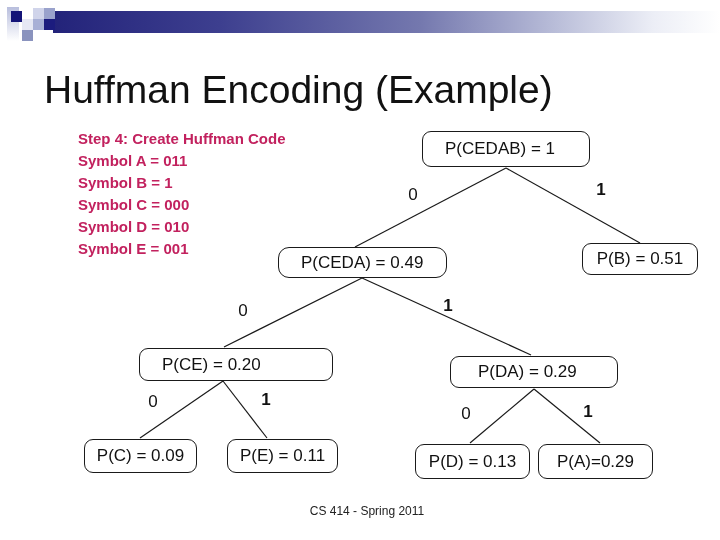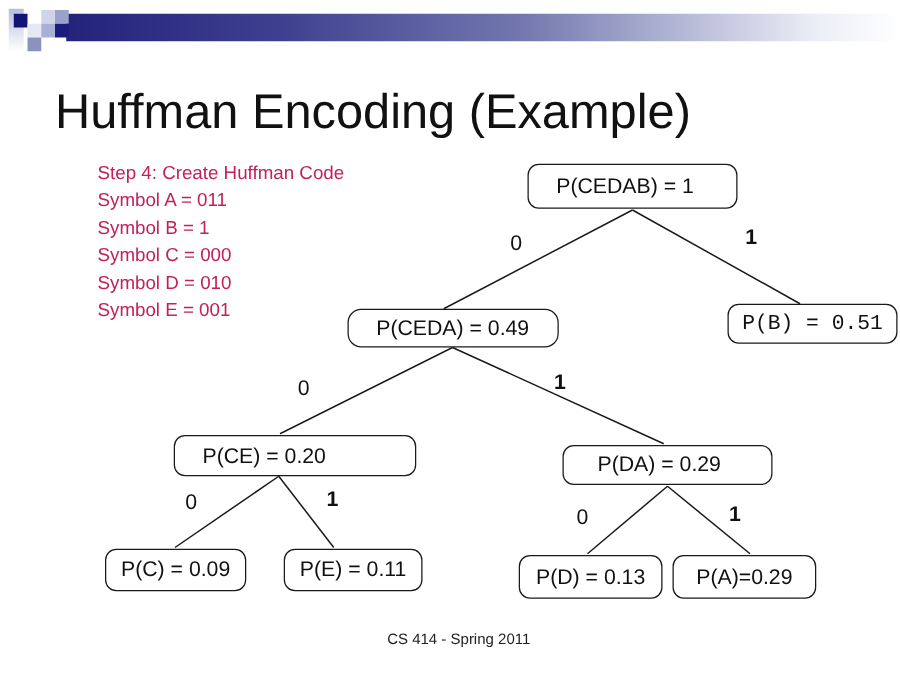--- a/index.html
+++ b/index.html
@@ -24,21 +24,21 @@
   .sq5{left:33px;top:19px;background:#a8b0d6;}
   .sq6{left:44px;top:19px;background:#1c1c7e;}
   .sq7{left:22px;top:30px;background:#8a93be;}
   
   .title{
     position:absolute;left:44px;top:68px;width:640px;
     font-size:39px;color:#111;font-weight:400;letter-spacing:0;white-space:nowrap;
   }
   .notes{
     position:absolute;left:78px;top:128px;
-    font-size:15px;font-weight:normal;color:#c2215e;line-height:22px;white-space:nowrap;
+    font-size:15px;font-weight:bold;color:#c2215e;line-height:22px;white-space:nowrap;
   }
   
   .edges-svg{position:absolute;left:0;top:0;width:720px;height:540px;}
   .edges-svg line{stroke:#1a1a1a;stroke-width:1.2;}
   .node{
     position:absolute;box-sizing:border-box;background:#fff;
     border:1.4px solid #1a1a1a;border-radius:9px;
     font-size:17px;color:#111;display:flex;align-items:center;justify-content:center;
     white-space:nowrap;
   }
@@ -86,21 +86,21 @@
     <line x1="362" y1="278" x2="224" y2="347"></line>
     <line x1="362" y1="278" x2="531" y2="355"></line>
     <line x1="223" y1="381" x2="140" y2="438"></line>
     <line x1="223" y1="381" x2="267" y2="438"></line>
     <line x1="534" y1="389" x2="470" y2="443"></line>
     <line x1="534" y1="389" x2="600" y2="443"></line>
   </svg>
 
   <div class="node left-text" style="left:422px;top:131px;width:168px;height:36px;">P(CEDAB) = 1</div>
   <div class="node left-text" style="left:278px;top:247px;width:169px;height:31px;border-radius:11px;">P(CEDA) = 0.49</div>
-  <div class="node" style="left:582px;top:243px;width:136px;height:32px;font-family:Liberation Mono, monospace;">P(B) = 0.51</div>
+  <div class="node" style="left:582px;top:243px;width:116px;height:32px;">P(B) = 0.51</div>
   <div class="node left-text" style="left:139px;top:348px;width:194px;height:33px;">P(CE) = 0.20</div>
   <div class="node left-text" style="left:450px;top:356px;width:168px;height:32px;padding-left:27px;">P(DA) = 0.29</div>
   <div class="node" style="left:84px;top:439px;width:113px;height:34px;">P(C) = 0.09</div>
   <div class="node" style="left:227px;top:439px;width:111px;height:34px;">P(E) = 0.11</div>
   <div class="node" style="left:415px;top:444px;width:115px;height:35px;">P(D) = 0.13</div>
   <div class="node" style="left:538px;top:444px;width:115px;height:35px;">P(A)=0.29</div>
 
   <span class="edge-label" style="left:404px;top:185px;">0</span>
   <span class="edge-label one" style="left:592px;top:180px;">1</span>
   <span class="edge-label" style="left:234px;top:301px;">0</span>

